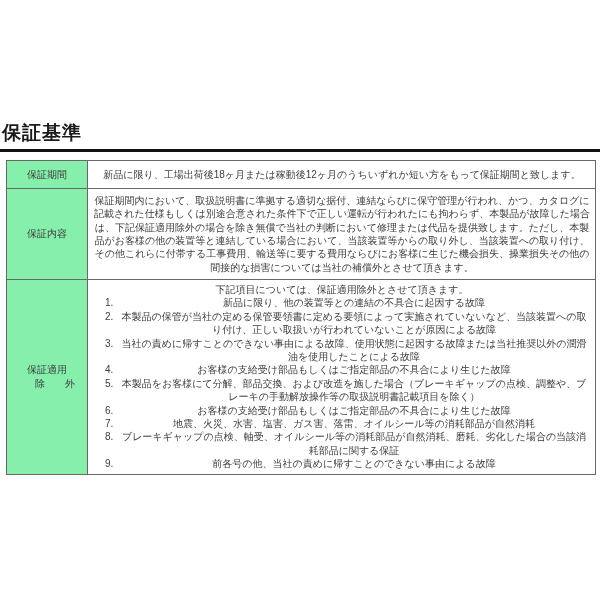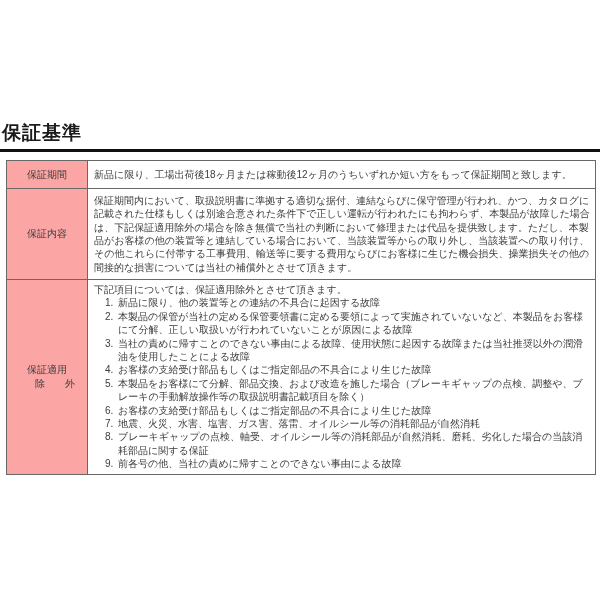--- a/index.html
+++ b/index.html
@@ -43,25 +43,25 @@
     border: 1px solid #686868;
     font-size: 10px;
     line-height: 13.4px;
     font-weight: normal;
     vertical-align: middle;
   }
   table.warranty th {
     width: 76px;
     text-align: center;
     padding: 2px;
-    background: #fca5a5;
+    background: #86efac;
   }
   table.warranty td {
     padding: 3px 5px 3px 6px;
-    text-align: left;
+    text-align: center;
   }
   tr.row-period  { height: 28px; }
   tr.row-content { height: 91px; }
   tr.row-exclude { height: 187px; }
   .label-line2 {
     display: block;
     width: 4em;
     margin: 0 auto;
     text-align: justify;
     text-align-last: justify;
@@ -106,21 +106,21 @@
 
       <tr class="row-exclude">
         <th>
           <span>保証適用</span>
           <span class="label-line2">除　外</span>
         </th>
         <td>
           <p class="cell-text">下記項目については、保証適用除外とさせて頂きます。</p>
           <ol class="exclusion-list">
             <li>新品に限り、他の装置等との連結の不具合に起因する故障</li>
-            <li>本製品の保管が当社の定める保管要領書に定める要領によって実施されていないなど、本製品をお客様にて分解、正しい取扱いが行われていないことが原因による故障</li>
+            <li>本製品の保管が当社の定める保管要領書に定める要領によって実施されていないなど、当該装置への取り付け、正しい取扱いが行われていないことが原因による故障</li>
             <li>当社の責めに帰すことのできない事由による故障、使用状態に起因する故障または当社推奨以外の潤滑油を使用したことによる故障</li>
             <li>お客様の支給受け部品もしくはご指定部品の不具合により生じた故障</li>
             <li>本製品をお客様にて分解、部品交換、および改造を施した場合（ブレーキギャップの点検、調整や、ブレーキの手動解放操作等の取扱説明書記載項目を除く）</li>
             <li>お客様の支給受け部品もしくはご指定部品の不具合により生じた故障</li>
             <li>地震、火災、水害、塩害、ガス害、落雷、オイルシール等の消耗部品が自然消耗</li>
             <li>ブレーキギャップの点検、軸受、オイルシール等の消耗部品が自然消耗、磨耗、劣化した場合の当該消耗部品に関する保証</li>
             <li>前各号の他、当社の責めに帰すことのできない事由による故障</li>
           </ol>
         </td>
       </tr>

